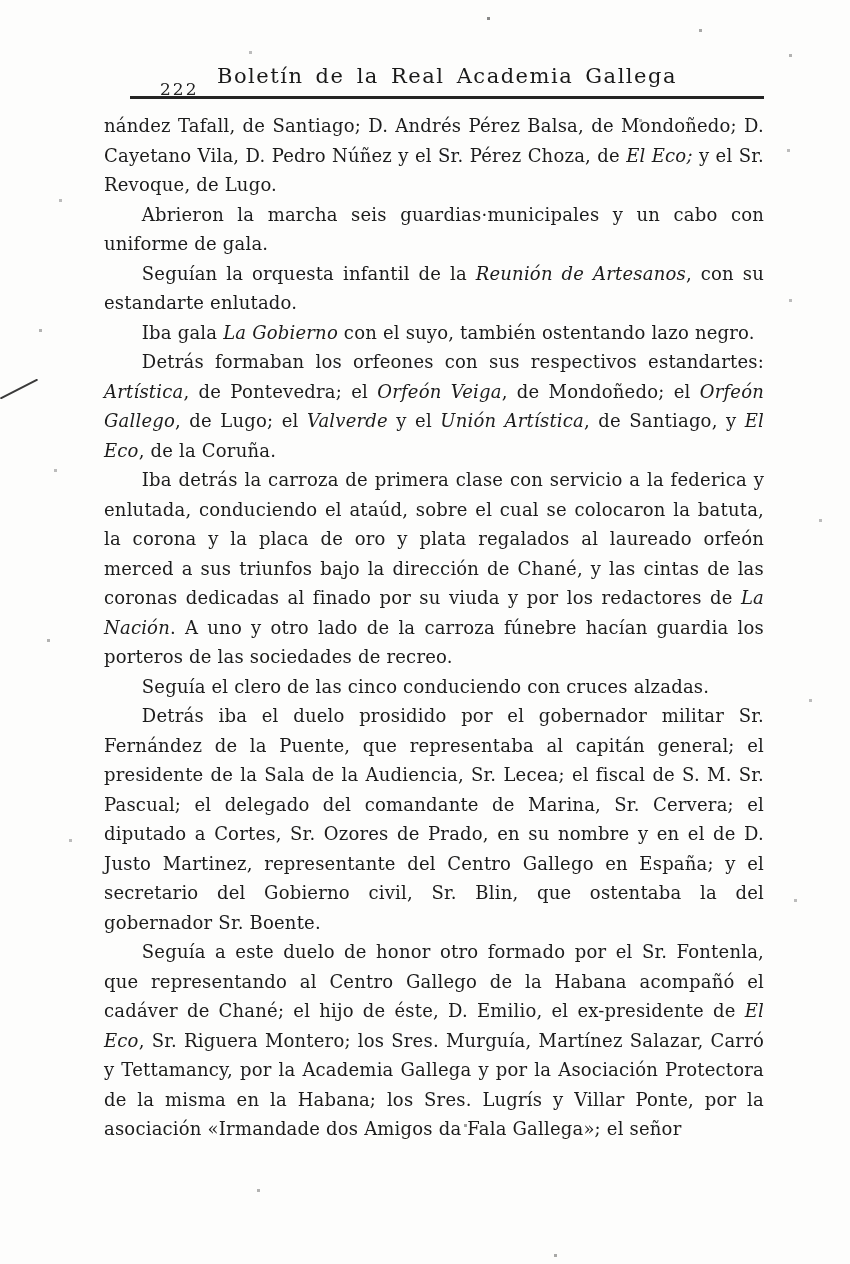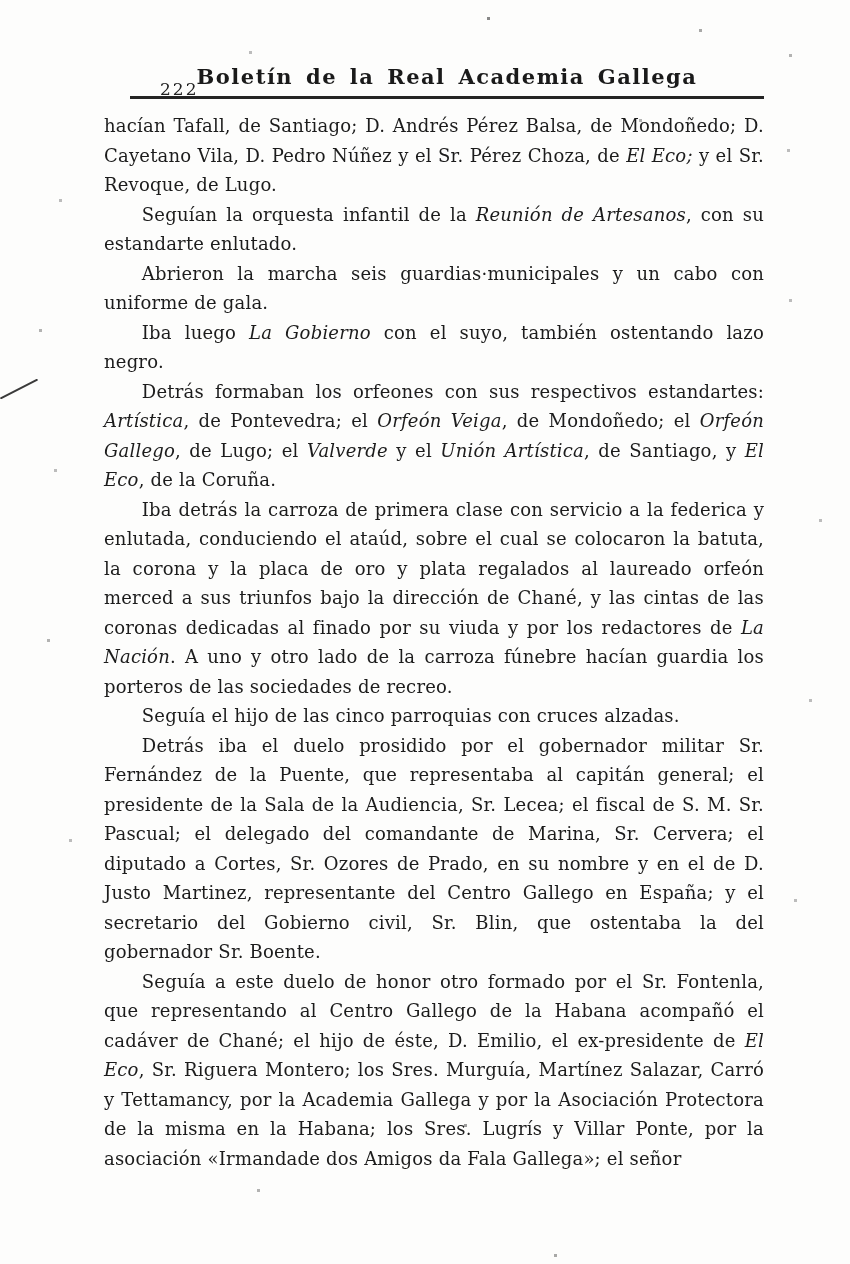--- a/index.html
+++ b/index.html
@@ -36,21 +36,21 @@
     letter-spacing: 2px;
     color: #222;
   }
   .page-title {
     position: absolute;
     left: 0;
     right: 0;
     top: 2px;
     text-align: center;
     font-size: 21px;
-    font-weight: bold;
+    font-weight: normal;
     letter-spacing: 1.5px;
     word-spacing: 4px;
     color: #1a1a1a;
   }
   .document-body {
     margin-top: 12px;
     font-size: 18px;
     line-height: 29.5px;
     text-align: justify;
     letter-spacing: 0.2px;
@@ -107,24 +107,24 @@
 
 <div class="page">
   <div class="specks"></div>
   <div class="margin-mark"></div>
   <div class="content">
     <div class="header">
       <span class="page-number">222</span>
       <span class="page-title">Boletín de la Real Academia Gallega</span>
     </div>
     <div class="document-body">
-        <p class=""><span>hacían Tafall, de Santiago; D. Andrés Pérez Balsa, de Mondoñedo; D. Cayetano Vila, D. Pedro Núñez y el Sr. Pérez Choza, de </span><span class="it">El Eco;</span><span> y el Sr. Revoque, de Lugo.</span></p>
+        <p class=""><span>nández Tafall, de Santiago; D. Andrés Pérez Balsa, de Mondoñedo; D. Cayetano Vila, D. Pedro Núñez y el Sr. Pérez Choza, de </span><span class="it">El Eco;</span><span> y el Sr. Revoque, de Lugo.</span></p>
+        <p class="indent"><span>Abrieron la marcha seis guardias·municipales y un cabo con uniforme de gala.</span></p>
         <p class="indent"><span>Seguían la orquesta infantil de la </span><span class="it">Reunión de Artesanos</span><span>, con su estandarte enlutado.</span></p>
-        <p class="indent"><span>Abrieron la marcha seis guardias·municipales y un cabo con uniforme de gala.</span></p>
-        <p class="indent"><span>Iba luego </span><span class="it">La Gobierno</span><span> con el suyo, también ostentando lazo negro.</span></p>
+        <p class="indent"><span>Iba gala </span><span class="it">La Gobierno</span><span> con el suyo, también ostentando lazo negro.</span></p>
         <p class="indent"><span>Detrás formaban los orfeones con sus respectivos estandartes: </span><span class="it">Artística</span><span>, de Pontevedra; el </span><span class="it">Orfeón Veiga</span><span>, de Mondoñedo; el </span><span class="it">Orfeón Gallego</span><span>, de Lugo; el </span><span class="it">Valverde</span><span> y el </span><span class="it">Unión Artística</span><span>, de Santiago, y </span><span class="it">El Eco</span><span>, de la Coruña.</span></p>
         <p class="indent"><span>Iba detrás la carroza de primera clase con servicio a la federica y enlutada, conduciendo el ataúd, sobre el cual se colocaron la batuta, la corona y la placa de oro y plata regalados al laureado orfeón merced a sus triunfos bajo la dirección de Chané, y las cintas de las coronas dedicadas al finado por su viuda y por los redactores de </span><span class="it">La Nación</span><span>. A uno y otro lado de la carroza fúnebre hacían guardia los porteros de las sociedades de recreo.</span></p>
-        <p class="indent"><span>Seguía el hijo de las cinco parroquias con cruces alzadas.</span></p>
+        <p class="indent"><span>Seguía el clero de las cinco conduciendo con cruces alzadas.</span></p>
         <p class="indent"><span>Detrás iba el duelo prosidido por el gobernador militar Sr. Fernández de la Puente, que representaba al capitán general; el presidente de la Sala de la Audiencia, Sr. Lecea; el fiscal de S. M. Sr. Pascual; el delegado del comandante de Marina, Sr. Cervera; el diputado a Cortes, Sr. Ozores de Prado, en su nombre y en el de D. Justo Martinez, representante del Centro Gallego en España; y el secretario del Gobierno civil, Sr. Blin, que ostentaba la del gobernador Sr. Boente.</span></p>
         <p class="indent"><span>Seguía a este duelo de honor otro formado por el Sr. Fontenla, que representando al Centro Gallego de la Habana acompañó el cadáver de Chané; el hijo de éste, D. Emilio, el ex-presidente de </span><span class="it">El Eco</span><span>, Sr. Riguera Montero; los Sres. Murguía, Martínez Salazar, Carró y Tettamancy, por la Academia Gallega y por la Asociación Protectora de la misma en la Habana; los Sres. Lugrís y Villar Ponte, por la asociación «Irmandade dos Amigos da Fala Gallega»; el señor</span></p>
       </div>
   </div>
 </div>
 
 </body></html>

